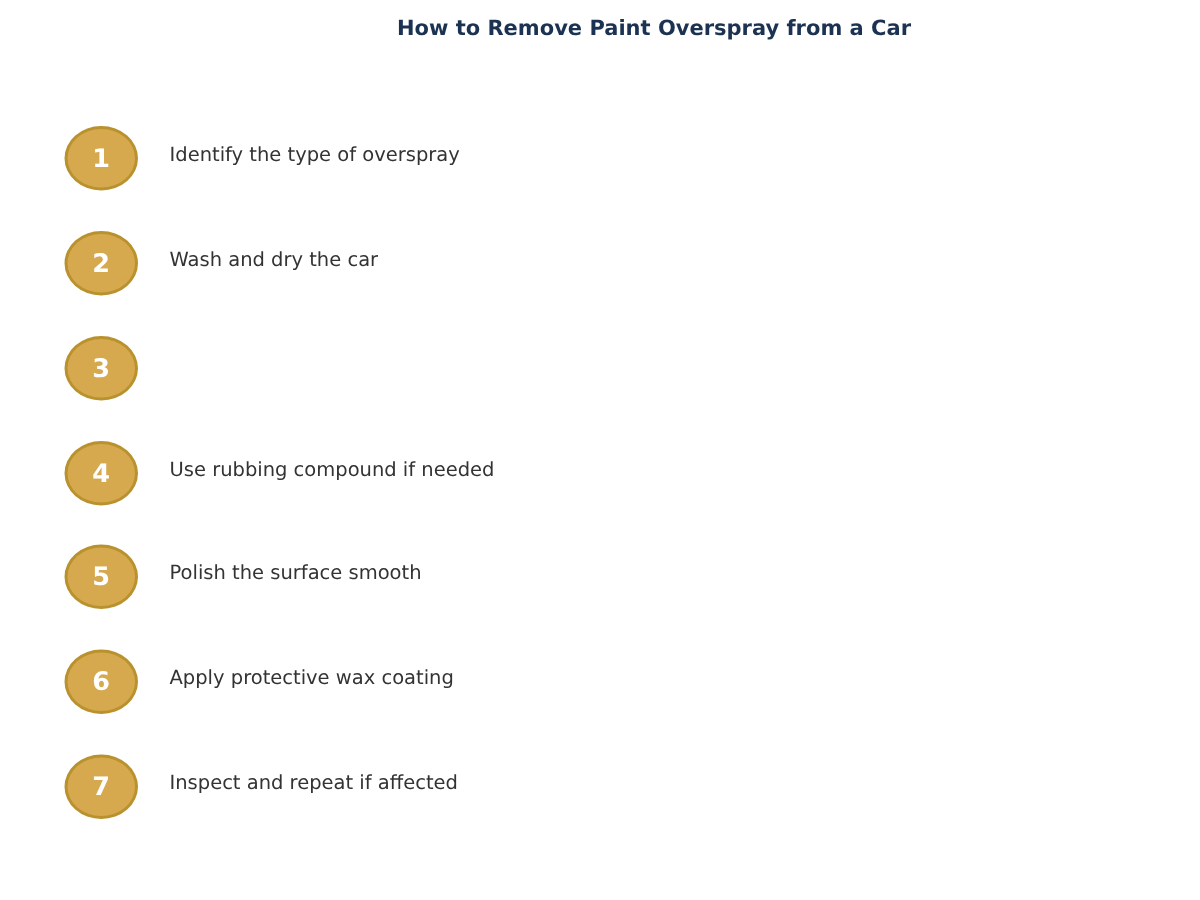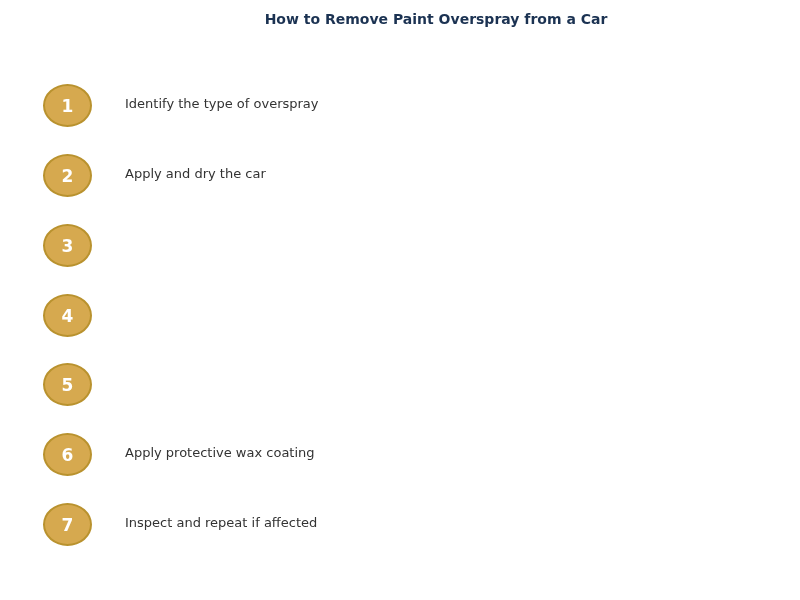--- a/index.html
+++ b/index.html
@@ -5,44 +5,46 @@
   html, body { margin: 0; padding: 0; background: #ffffff; }
   body { width: 800px; height: 600px; position: relative; overflow: hidden;
          font-family: "DejaVu Sans", sans-serif; }
   .title { position: absolute; top: 11px; left: 0; width: 800px; text-align: center;
            font-size: 14px; font-weight: bold; color: #1b3252; padding-left: 36px; }
   .step { position: absolute; left: 43px; height: 42px; width: 700px; }
   .badge { position: absolute; left: 0; top: 0; width: 45px; height: 39px;
            border-radius: 50%; background: #d6a94f; border: 2px solid #b9922e;
            color: #ffffff; font-size: 17px; font-weight: bold;
            display: flex; align-items: center; justify-content: center; }
-  .label { position: absolute; left: 82px; top: 12px; font-size: 13px; color: #333333;
+  .label { position: absolute; left: 70px; top: 12px; font-size: 13px; color: #333333;
            white-space: nowrap; }
 </style>
 </head>
 <body>
 
 <div class="title">How to Remove Paint Overspray from a Car</div>
 
 <div class="step" style="top:84px">
   <div class="badge">1</div>
   <div class="label">Identify the type of overspray</div>
 </div>
 <div class="step" style="top:154px">
   <div class="badge">2</div>
-  <div class="label">Apply and dry the car</div>
+  <div class="label">Wash and dry the car</div>
 </div>
 <div class="step" style="top:224px">
   <div class="badge">3</div>
 </div>
 <div class="step" style="top:294px">
   <div class="badge">4</div>
+  <div class="label">Use rubbing compound if needed</div>
 </div>
 <div class="step" style="top:363px">
   <div class="badge">5</div>
+  <div class="label">Polish the surface smooth</div>
 </div>
 <div class="step" style="top:433px">
   <div class="badge">6</div>
   <div class="label">Apply protective wax coating</div>
 </div>
 <div class="step" style="top:503px">
   <div class="badge">7</div>
   <div class="label">Inspect and repeat if affected</div>
 </div>
 

